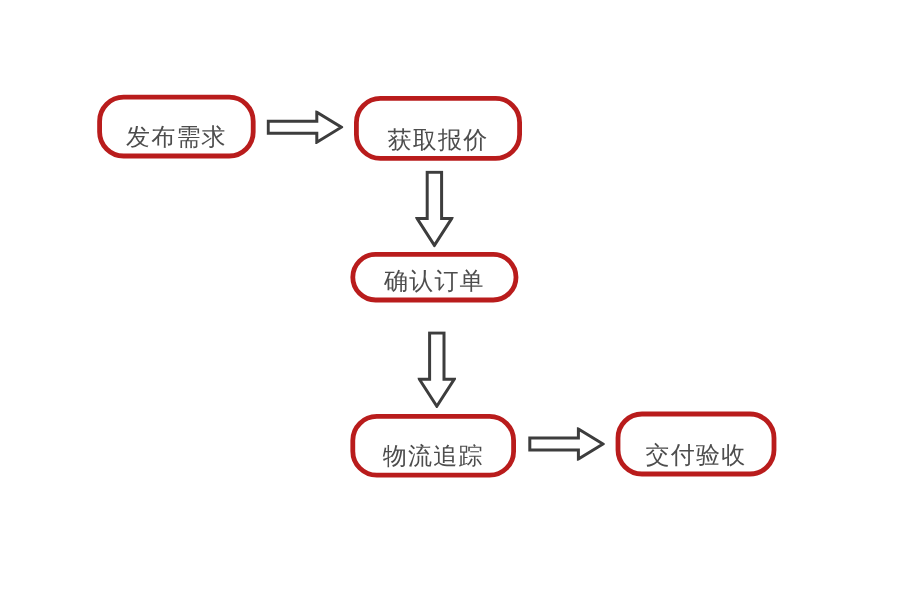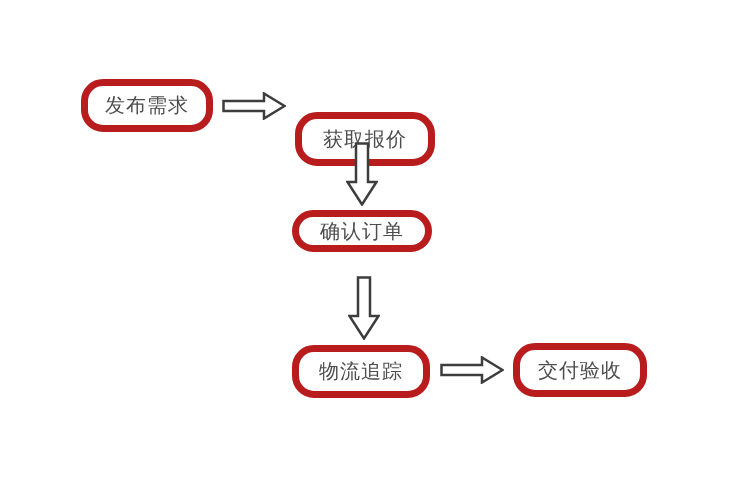--- a/index.html
+++ b/index.html
@@ -11,46 +11,46 @@
     position: relative;
     width: 750px;
     height: 500px;
     background: #ffffff;
     overflow: hidden;
     font-family: "Liberation Sans", sans-serif;
   }
   .node {
     position: absolute;
     box-sizing: border-box;
-    border: 7px solid #b91c1c;
+    border: 4px solid #b91c1c;
     border-radius: 22px;
     background: #ffffff;
     display: flex;
-    align-items: center;
+    align-items: flex-end;
     justify-content: center;
   }
   .node-label {
     font-size: 20px;
     color: #4d4d4d;
     letter-spacing: 1px;
     white-space: nowrap;
   }
   .edge {
     position: absolute;
     display: block;
   }
   .edge polygon {
     fill: #ffffff;
     stroke: #3d3d3d;
     stroke-width: 2.5;
     stroke-linejoin: miter;
   }
   
   #node-1 { left: 81px;  top: 79px;  width: 132px; height: 53px; }
-  #node-2 { left: 295px; top: 80px;  width: 140px; height: 54px; margin-top: 32px; }
+  #node-2 { left: 295px; top: 80px;  width: 140px; height: 54px; }
   #node-3 { left: 292px; top: 210px; width: 140px; height: 42px; }
   #node-4 { left: 292px; top: 345px; width: 138px; height: 53px; }
   #node-5 { left: 513px; top: 343px; width: 134px; height: 54px; }
   
   #edge-1 { left: 222px; top: 92px;  }
   #edge-2 { left: 346px; top: 142px; }
   #edge-3 { left: 348px; top: 276px; }
   #edge-4 { left: 440px; top: 356px; }
 </style>
 </head>

